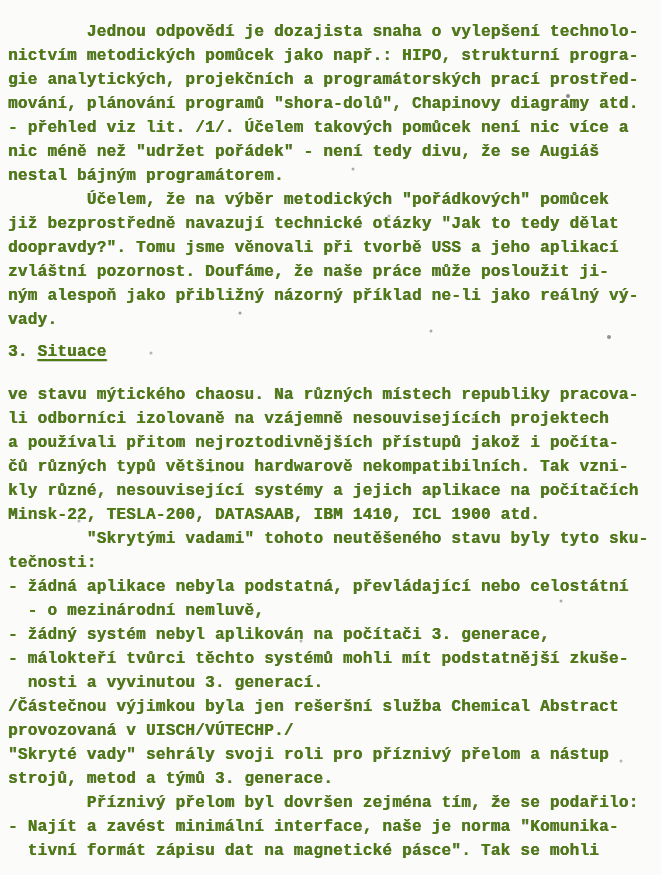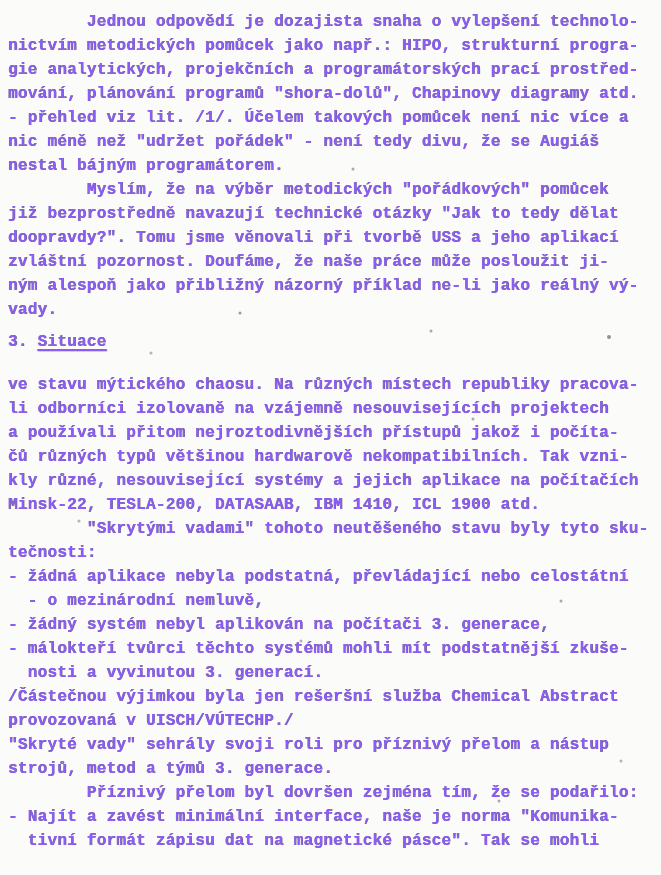--- a/index.html
+++ b/index.html
@@ -8,29 +8,29 @@
   }
   body {
     width: 661px;
     height: 875px;
     background: #fbfbf9;
     overflow: hidden;
     position: relative;
   }
   .page {
     position: absolute;
-    top: 10px;
+    top: 20px;
     left: 8px;
     right: 5px;
     font-family: "Liberation Mono", "DejaVu Sans Mono", monospace;
     font-weight: bold;
     font-size: 16px;
     letter-spacing: 0.25px;
     line-height: 24px;
-    color: #8b5cf6;
+    color: #4d7c0f;
     text-shadow: 0.4px 0.3px 0 rgba(10,10,10,0.55), -0.2px 0 0 rgba(10,10,10,0.25);
   }
   .text-line {
     white-space: pre;
     height: 24px;
   }
   .section-heading {
     white-space: pre;
     height: 24px;
     margin-top: 8px;
@@ -71,21 +71,21 @@
 <div class="speckles"></div>
 
 <div class="page">
   <div class="text-line">        Jednou odpovědí je dozajista snaha o vylepšení technolo-</div>
   <div class="text-line">nictvím metodických pomůcek jako např.: HIPO, strukturní progra-</div>
   <div class="text-line">gie analytických, projekčních a programátorských prací prostřed-</div>
   <div class="text-line">mování, plánování programů "shora-dolů", Chapinovy diagramy atd.</div>
   <div class="text-line">- přehled viz lit. /1/. Účelem takových pomůcek není nic více a</div>
   <div class="text-line">nic méně než "udržet pořádek" - není tedy divu, že se Augiáš</div>
   <div class="text-line">nestal bájným programátorem.</div>
-  <div class="text-line">        Myslím, že na výběr metodických "pořádkových" pomůcek</div>
+  <div class="text-line">        Účelem, že na výběr metodických "pořádkových" pomůcek</div>
   <div class="text-line">již bezprostředně navazují technické otázky "Jak to tedy dělat</div>
   <div class="text-line">doopravdy?". Tomu jsme věnovali při tvorbě USS a jeho aplikací</div>
   <div class="text-line">zvláštní pozornost. Doufáme, že naše práce může posloužit ji-</div>
   <div class="text-line">ným alespoň jako přibližný názorný příklad ne-li jako reálný vý-</div>
   <div class="text-line">vady.</div>
 
   <div class="section-heading"><span>3.</span><span> </span><span class="section-title">Situace</span></div>
 
   <div class="text-line">ve stavu mýtického chaosu. Na různých místech republiky pracova-</div>
   <div class="text-line">li odborníci izolovaně na vzájemně nesouvisejících projektech</div>

